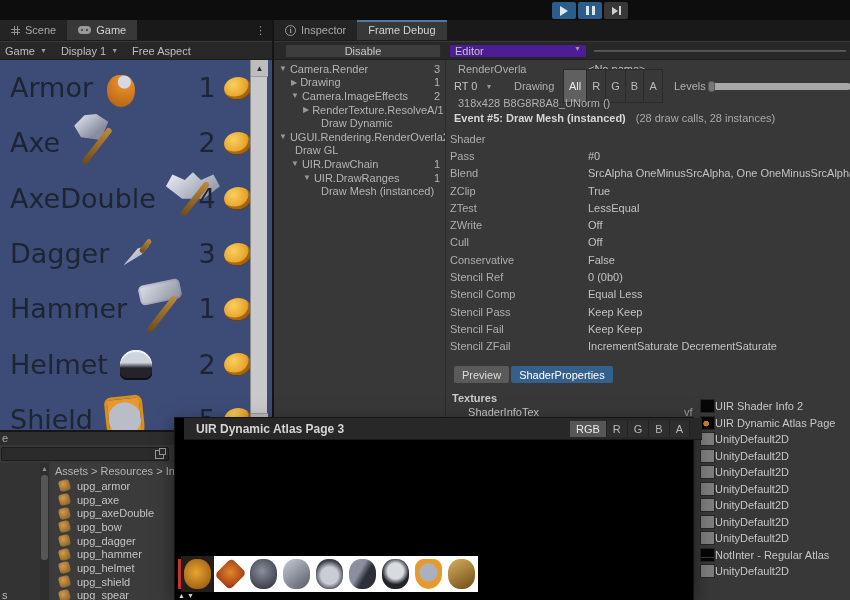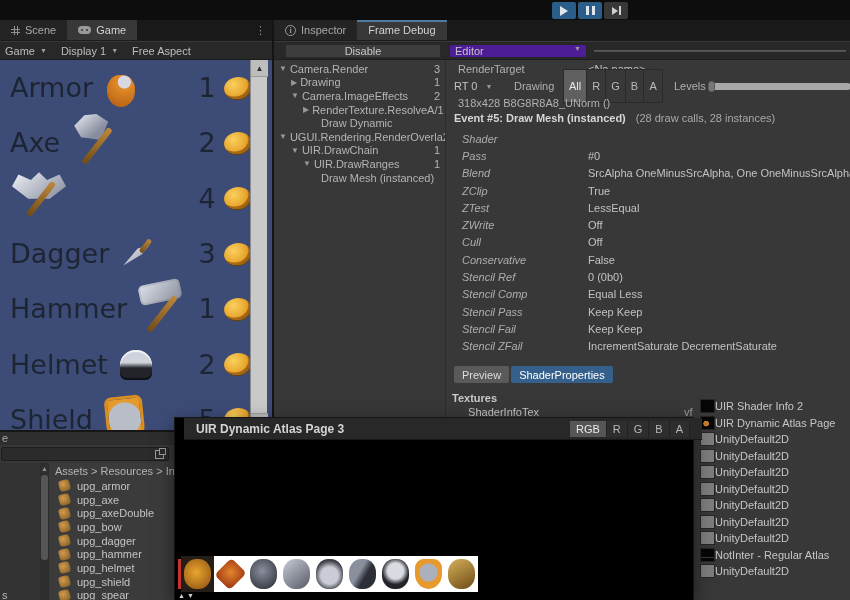--- a/index.html
+++ b/index.html
@@ -101,21 +101,21 @@
   .chbtn:last-child{border-right:none;}
   .chbtn.sel{background:#606060;color:#e9e9e9;}
   .lv-label{position:absolute;left:228px;color:#b0b0b0;}
   .lv-slider{position:absolute;left:263px;top:6px;width:142px;height:7px;border-radius:4px;background:#a8a8a8;}
   .lv-knob{position:absolute;left:-1px;top:-2px;width:7px;height:11px;border-radius:3px;background:#787878;border:1px solid #5a5a5a;}
   .d-size{position:absolute;left:12px;top:37px;color:#b0b0b0;}
   .d-event{position:absolute;left:8px;top:52px;white-space:nowrap;}
   .d-event b{color:#d6d6d6;} .d-event span{color:#a8a8a8;margin-left:10px;}
   #props{position:absolute;left:0;top:70px;width:100%;}
   .prow{position:relative;height:17.3px;display:flex;align-items:center;}
-  .pk{position:absolute;left:16px;color:#aeaeae;font-style:italic;}
+  .pk{position:absolute;left:4px;color:#aeaeae;}
   .pv{position:absolute;left:142px;color:#c2c2c2;white-space:nowrap;}
   #fd-btns{position:absolute;left:8px;top:306px;display:flex;gap:2px;}
   .fbtn{height:17px;padding:0 8px;display:flex;align-items:center;border-radius:2px;background:#5a5a5a;color:#dcdcdc;}
   .fbtn.blue{background:#35608c;color:#fff;}
   .tex-label{position:absolute;left:6px;top:332px;font-weight:bold;color:#cacaca;}
   .shaderinfo{position:absolute;left:16px;top:346px;color:#c4c4c4;}
   .vf{position:absolute;left:238px;top:346px;color:#9a9a9a;}
 
   
   #texlist{left:700px;top:398px;width:150px;}
@@ -226,20 +226,21 @@
           </div>
 
           <div class="gitem">
             <span class="gname">Axe</span>
             <span class="spr spr-axe"></span>
             <span class="gcount">2</span>
             <span class="coin"></span>
           </div>
 
           <div class="gitem">
+            <span class="gname">AxeDouble</span>
             <span class="spr spr-axedouble"></span>
             <span class="gcount">4</span>
             <span class="coin"></span>
           </div>
 
           <div class="gitem">
             <span class="gname">Dagger</span>
             <span class="spr spr-dagger"></span>
             <span class="gcount">3</span>
             <span class="coin"></span>
@@ -322,20 +323,25 @@
           <span class="tlabel">Draw Dynamic</span>
           <span class="tcount"></span>
         </div>
 
         <div class="trow" style="padding-left: 3px;">
           <span class="arr">▼</span>
           <span class="tlabel">UGUI.Rendering.RenderOverla</span>
           <span class="tcount">2</span>
         </div>
 
+        <div class="trow" style="padding-left: 16px;">
+          <span class="arr"></span>
+          <span class="tlabel">Draw GL</span>
+          <span class="tcount"></span>
+        </div>
 
         <div class="trow" style="padding-left: 15px;">
           <span class="arr">▼</span>
           <span class="tlabel">UIR.DrawChain</span>
           <span class="tcount">1</span>
         </div>
 
         <div class="trow" style="padding-left: 27px;">
           <span class="arr">▼</span>
           <span class="tlabel">UIR.DrawRanges</span>
@@ -343,21 +349,21 @@
         </div>
 
         <div class="trow" style="padding-left: 42px;">
           <span class="arr"></span>
           <span class="tlabel">Draw Mesh (instanced)</span>
           <span class="tcount"></span>
         </div>
       </div>
     <div id="fd-details">
       <div class="d-row">
-        <span class="d-label">RenderTarget</span>
+        <span class="d-label">RenderOverla</span>
         <span class="d-value">&lt;No name&gt;</span>
       </div>
       <div id="rt-row">
         <span class="rt-dd">
             <span>RT 0</span>
             <span class="arw">▼</span>
           </span>
         <span class="ch-label">Drawing</span>
         <span class="ch-group">
             <span class="chbtn sel">All</span>

